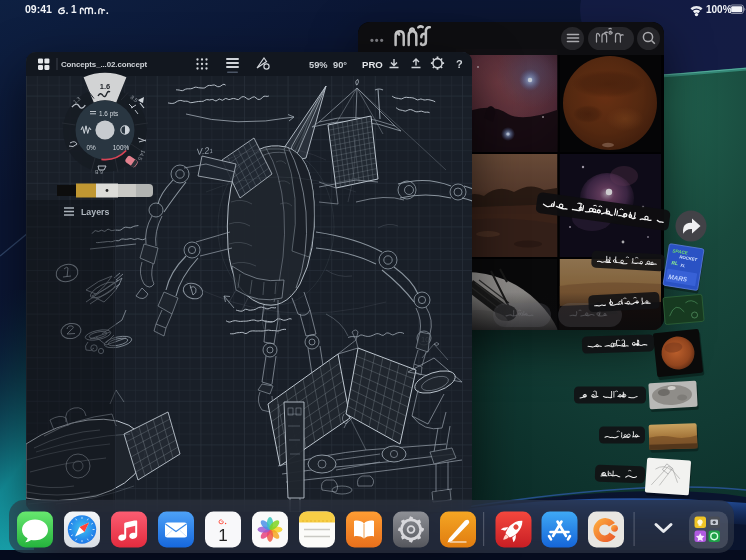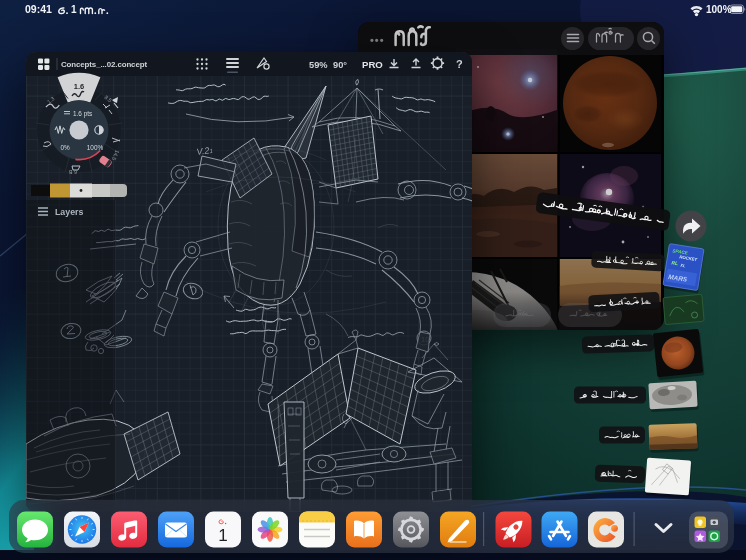--- a/index.html
+++ b/index.html
@@ -564,21 +564,21 @@
           <circle r="1.7" fill="#12171f"></circle>
           <g stroke="#d0d4d9" stroke-width="1.8">
             <path d="M0,-4.6 V-6.6 M0,4.6 V6.6 M-4.6,0 H-6.6 M4.6,0 H6.6"></path>
             <path d="M-3.25,-3.25 L-4.7,-4.7 M3.25,3.25 L4.7,4.7 M-3.25,3.25 L-4.7,4.7 M3.25,-3.25 L4.7,-4.7" stroke-width="1.4"></path>
           </g>
         </g>
         <text x="430" y="16" font-size="11" font-weight="bold" fill="#cdd2d7" font-family="Liberation Sans">?</text>
       </svg>
     </div>
 
-    <div class="abs" id="wheel" style="inset:0;">
+    <div class="abs" id="wheel" style="inset:0;margin-left:26px;">
       <svg width="446" height="200" viewBox="0 0 446 200" style="position:absolute;left:0;top:0;">
         <defs>
           <clipPath id="wheelclip">
               <rect x="0" y="0" width="446" height="200"></rect>
             </clipPath>
         </defs>
         <g clip-path="url(#wheelclip)">
 
           <g transform="translate(53,78)">
 

